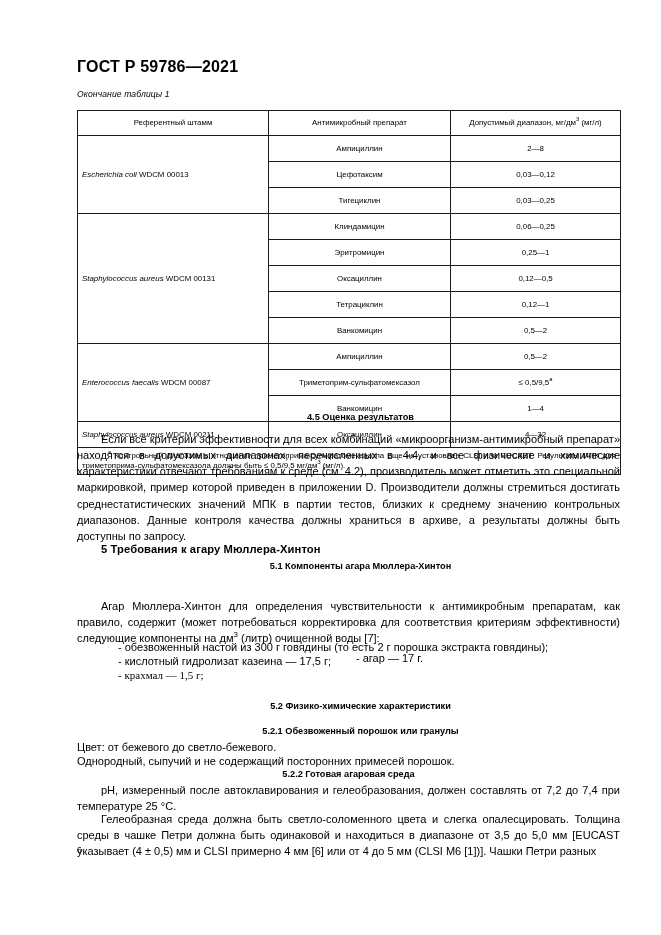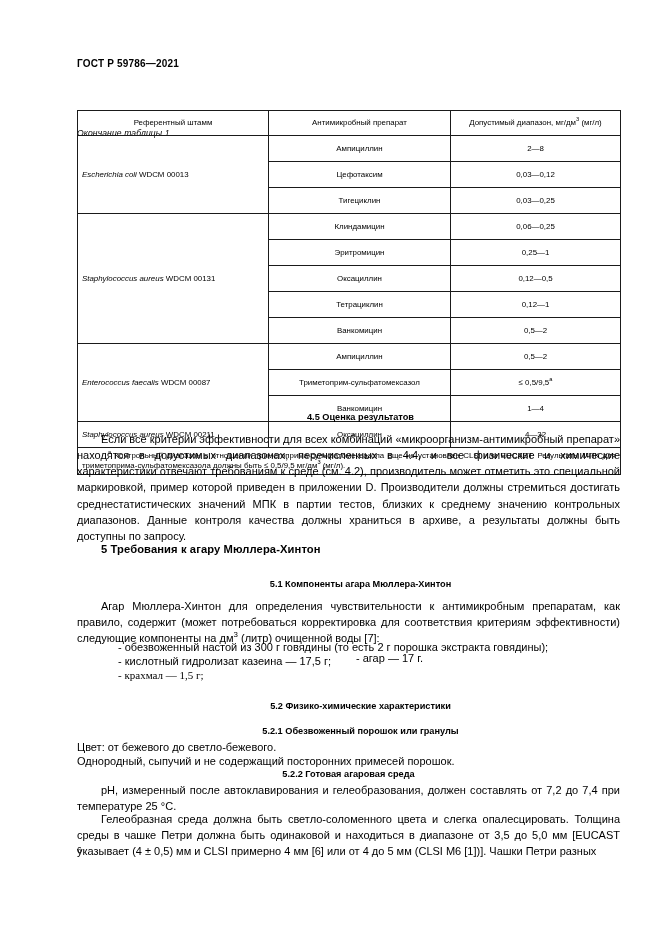--- a/index.html
+++ b/index.html
@@ -19,32 +19,31 @@
     position: absolute;
     left: 0; top: 0;
     width: 661px;
     height: 935px;
     overflow: hidden;
   }
   .doc-header {
     position: absolute;
     left: 77px;
     top: 58px;
-    font-size: 10px;
+    font-size: 16px;
     font-weight: bold;
     letter-spacing: 0.2px;
   }
   .table-caption {
     position: absolute;
     left: 77px;
     top: 89px;
     font-size: 8.6px;
     font-style: italic;
     letter-spacing: 0.1px;
-    margin-top: 39px;
   }
 
   
   table.main-table {
     position: absolute;
     left: 77px;
     top: 110px;
     width: 543px;
     border-collapse: collapse;
     table-layout: fixed;
@@ -216,21 +215,21 @@
       </tr>
     </tfoot>
   </table>
 
   <div class="blk h-sub ind" style="top:411px;">4.5 Оценка результатов</div>
 
   <div class="blk ind" style="top:431px;">Если все критерии эффективности для всех комбинаций «микроорганизм-антимикробный препарат» находятся в допустимых диапазонах, перечисленных в 4.4, и все физические и химические характеристики отвечают требованиям к среде (см. 4.2), производитель может отметить это специальной маркировкой, пример которой приведен в приложении D. Производители должны стремиться достигать среднестатистических значений МПК в партии тестов, близких к среднему значению контрольных диапазонов. Данные контроля качества должны храниться в архиве, а результаты должны быть доступны по запросу.</div>
 
   <div class="blk h-sec ind" style="top:541px;">5 Требования к агару Мюллера-Хинтон</div>
 
-  <div class="blk h-sub ind" style="top:578px;">5.1 Компоненты агара Мюллера-Хинтон</div>
+  <div class="blk h-sub ind" style="top:560px;">5.1 Компоненты агара Мюллера-Хинтон</div>
 
   <div class="blk ind" style="top:598px;"><span>Агар Мюллера-Хинтон для определения чувствительности к антимикробным препаратам, как правило, содержит (может потребоваться корректировка для соответствия критериям эффективности) следующие компоненты на дм</span><sup>3</sup><span> (литр) очищенной воды [7]:</span></div>
 
   <div class="blk li" style="top:639px;">- обезвоженный настой из 300 г говядины (то есть 2 г порошка экстракта говядины);</div>
   <div class="blk li" style="top:653px;">- кислотный гидролизат казеина — 17,5 г;</div>
   <div class="blk li" style="top:667px;font-family:Liberation Serif, serif;">- крахмал — 1,5 г;</div>
   <div class="blk li" style="top:650px;text-align:center;">- агар — 17 г.</div>
 
   <div class="blk h-sub ind" style="top:700px;">5.2 Физико-химические характеристики</div>
 

